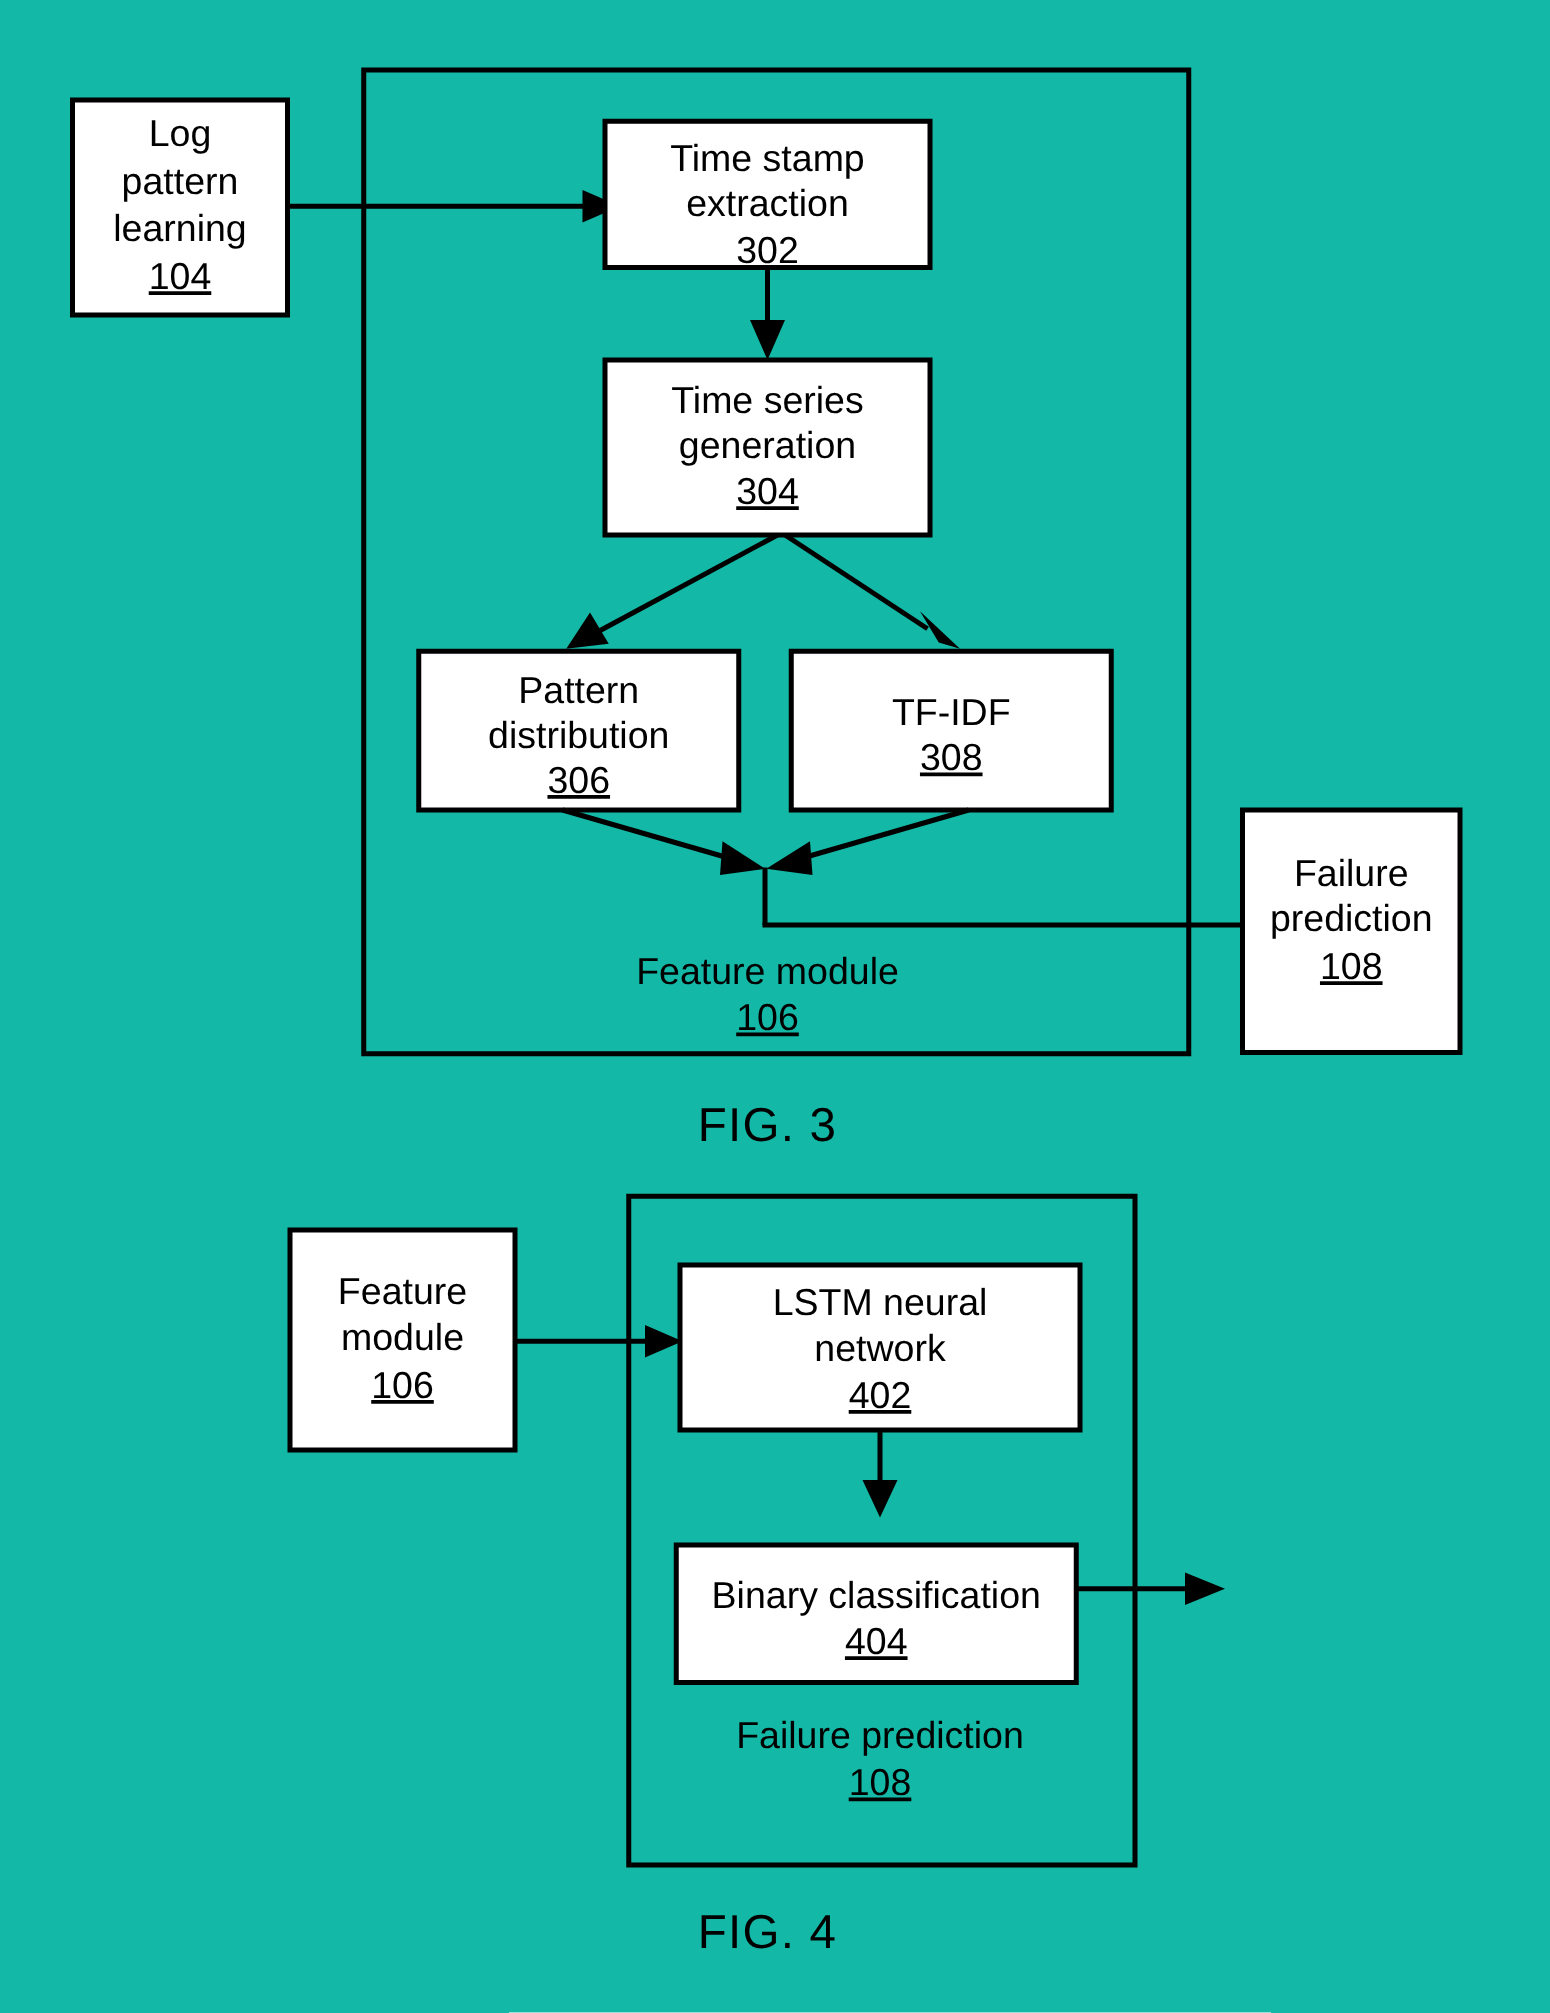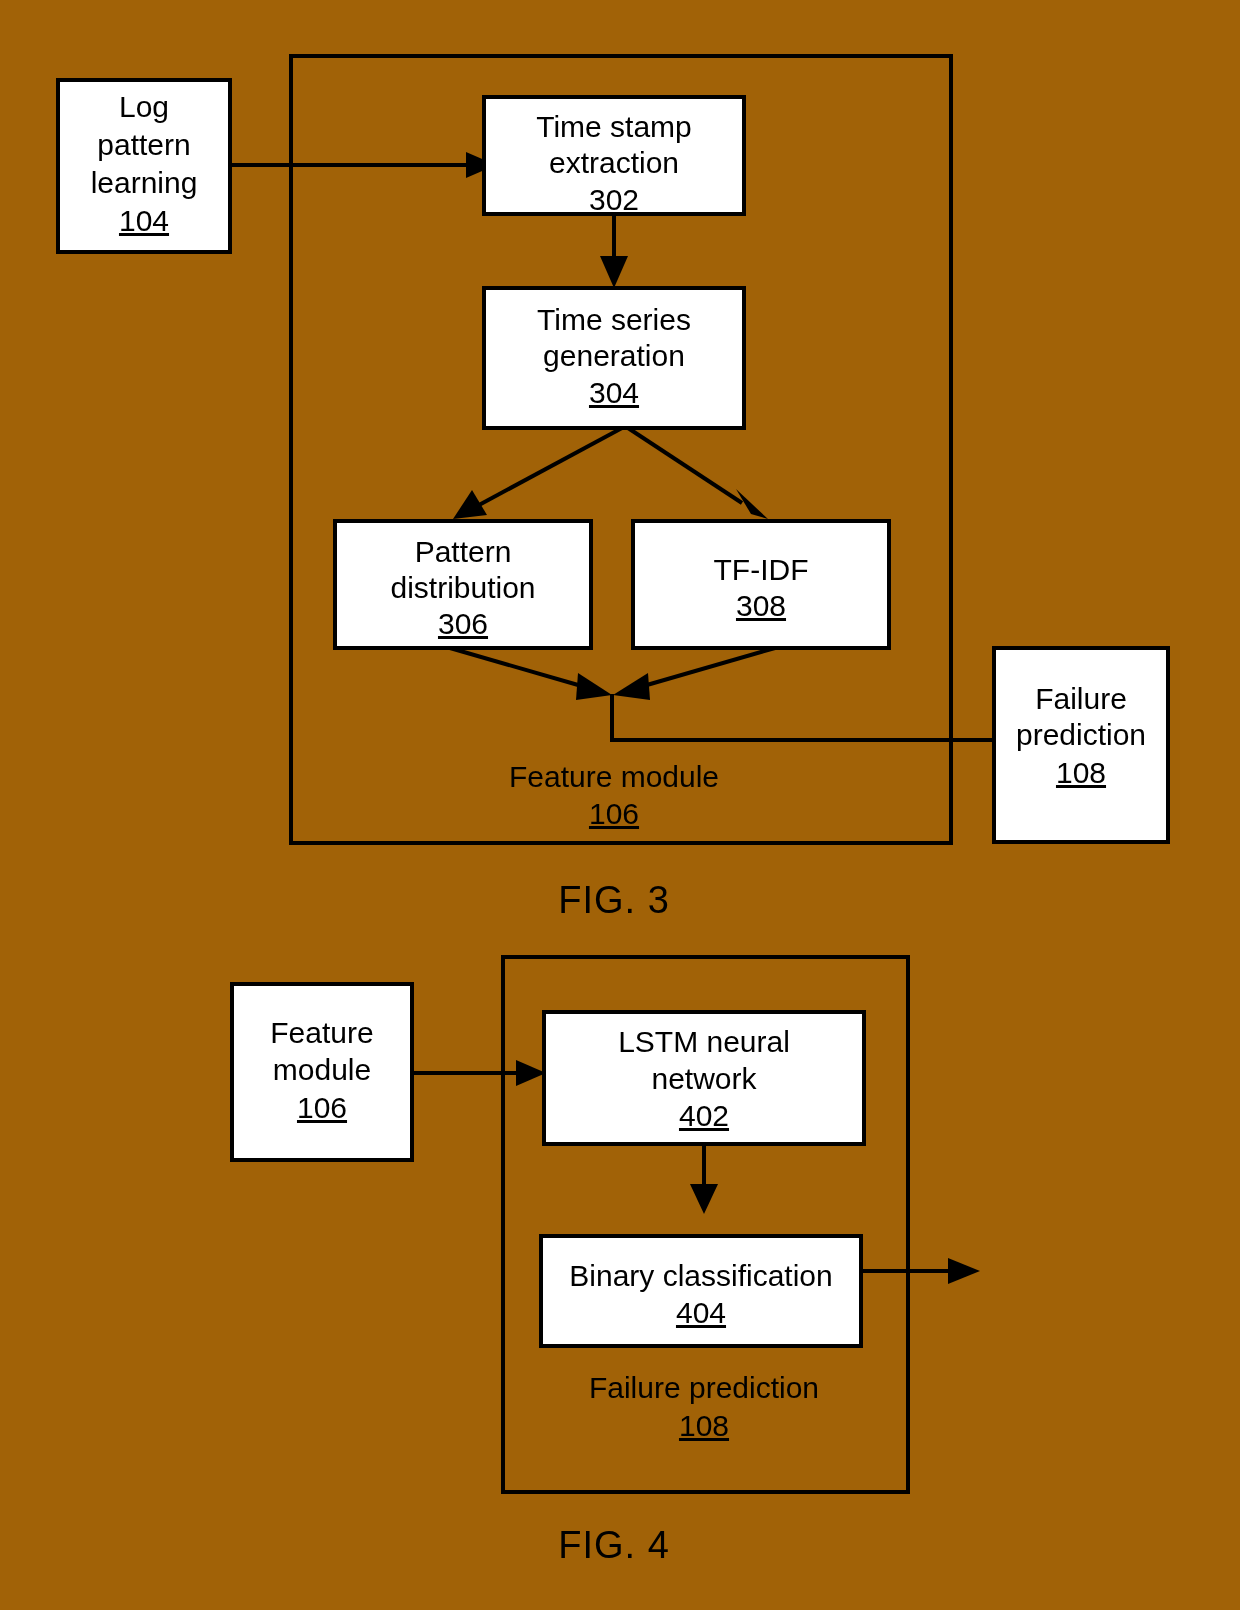--- a/index.html
+++ b/index.html
@@ -12,21 +12,21 @@
     width: 1240px;
     height: 1610px;
     font-family: "Liberation Sans", sans-serif;
     color: #000000;
     overflow: hidden;
   }
   #page {
     position: relative;
     width: 1240px;
     height: 1610px;
-    background: #a16207;
+    background: #14b8a6;
   }
   svg#figure-canvas {
     position: absolute;
     top: 0;
     left: 0;
     width: 1240px;
     height: 1610px;
     display: block;
   }
   .box-outline {

